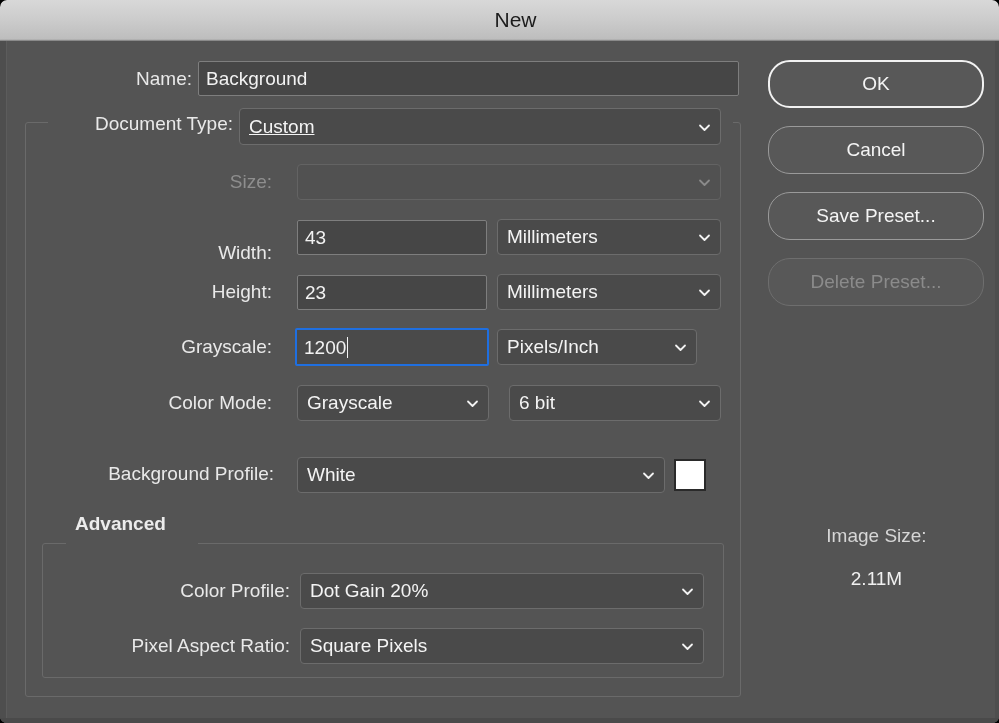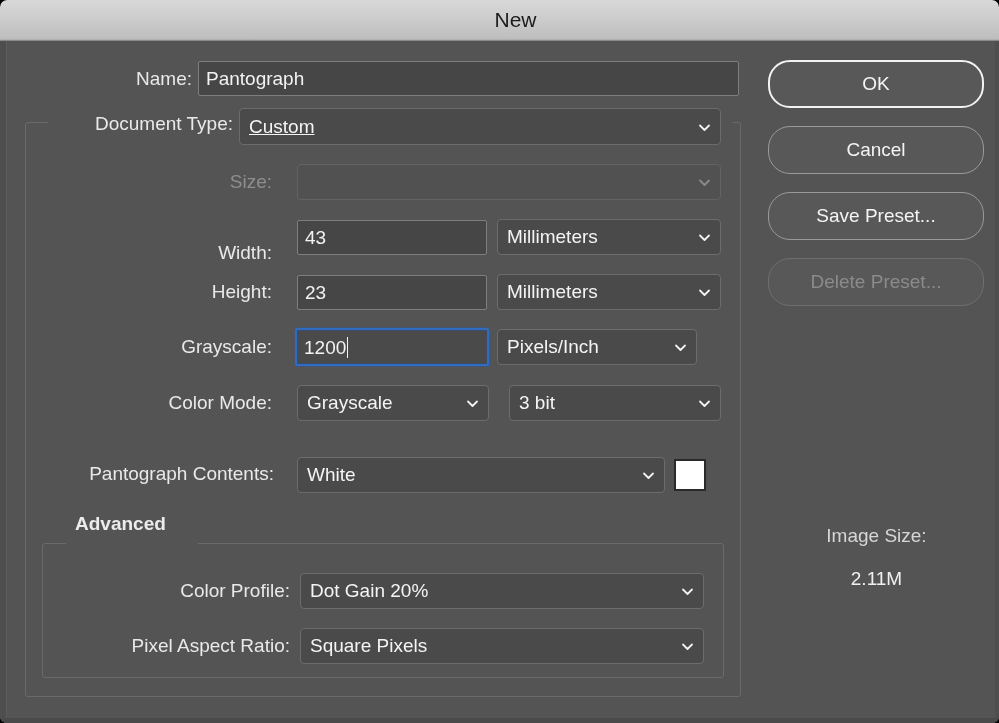--- a/index.html
+++ b/index.html
@@ -221,21 +221,21 @@
     <div class="titlebar-title">New</div>
   </div>
 
   <div class="body-area"></div>
   <div class="edge-left"></div>
   <div class="edge-right"></div>
   <div class="edge-bottom"></div>
 
   <div class="lbl" style="left:40px; top:66px; width:152px;">Name:</div>
   <div class="field" style="left:198px; top:61px; width:541px; height:35px;">
-    <span>Pantograph</span>
+    <span>Background</span>
   </div>
 
   <div class="groupbox" style="left:25px; top:122px; width:716px; height:575px;"></div>
 
   <div class="legend-mask" style="left:48px; top:113px; width:685px; height:22px;"></div>
 
   <div class="lbl" style="left:48px; top:111px; width:185px;">Document Type:</div>
   <div class="select" style="left:239px; top:108px; width:482px; height:37px;text-decoration:underline;">
     <span>Custom</span>
     <span class="chev">
@@ -298,29 +298,29 @@
   <div class="lbl" style="left:120px; top:390px; width:152px;">Color Mode:</div>
   <div class="select" style="left:297px; top:385px; width:192px; height:36px;">
     <span>Grayscale</span>
     <span class="chev">
       <svg width="13" height="13" viewBox="0 0 13 13">
           <path d="M2 4.5 L6.5 9 L11 4.5" fill="none" stroke="#f2f2f2" stroke-width="1.8" stroke-linecap="round" stroke-linejoin="round"></path>
         </svg>
     </span>
   </div>
   <div class="select" style="left:509px; top:385px; width:212px; height:36px;">
-    <span>3 bit</span>
-    <span class="chev">
-      <svg width="13" height="13" viewBox="0 0 13 13">
-          <path d="M2 4.5 L6.5 9 L11 4.5" fill="none" stroke="#f2f2f2" stroke-width="1.8" stroke-linecap="round" stroke-linejoin="round"></path>
-        </svg>
-    </span>
-  </div>
-
-  <div class="lbl" style="left:40px; top:461px; width:234px;">Pantograph Contents:</div>
+    <span>6 bit</span>
+    <span class="chev">
+      <svg width="13" height="13" viewBox="0 0 13 13">
+          <path d="M2 4.5 L6.5 9 L11 4.5" fill="none" stroke="#f2f2f2" stroke-width="1.8" stroke-linecap="round" stroke-linejoin="round"></path>
+        </svg>
+    </span>
+  </div>
+
+  <div class="lbl" style="left:40px; top:461px; width:234px;">Background Profile:</div>
   <div class="select" style="left:297px; top:457px; width:368px; height:36px;">
     <span>White</span>
     <span class="chev">
       <svg width="13" height="13" viewBox="0 0 13 13">
           <path d="M2 4.5 L6.5 9 L11 4.5" fill="none" stroke="#f2f2f2" stroke-width="1.8" stroke-linecap="round" stroke-linejoin="round"></path>
         </svg>
     </span>
   </div>
   <div class="swatch" style="left:674px; top:459px; width:32px; height:32px;"></div>
 

